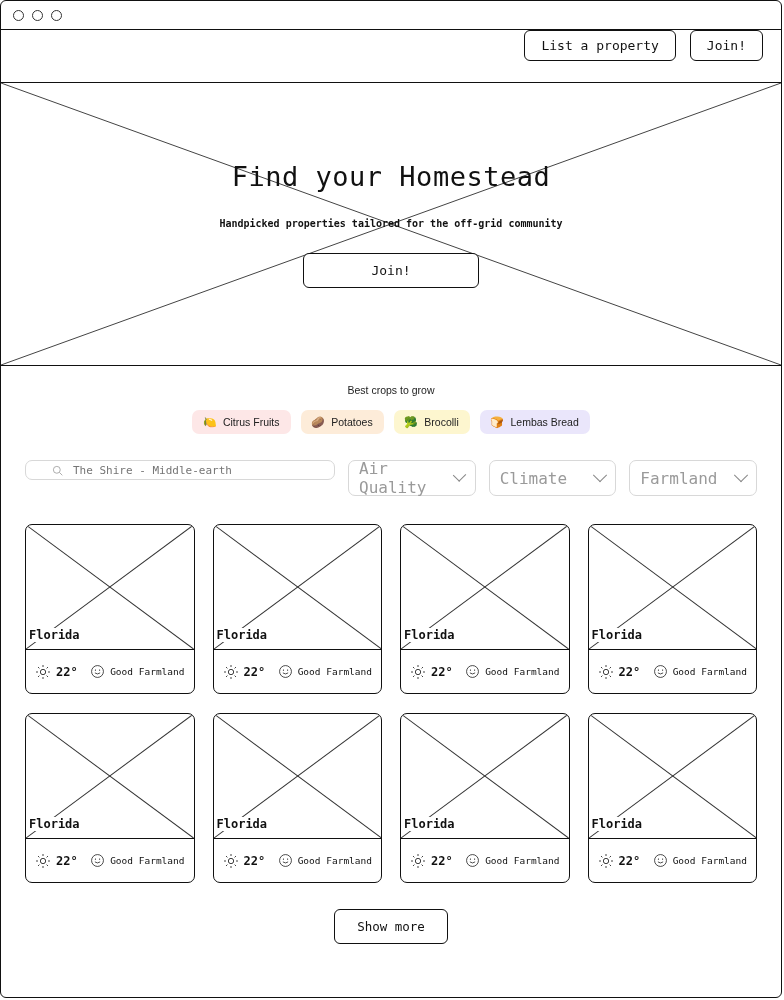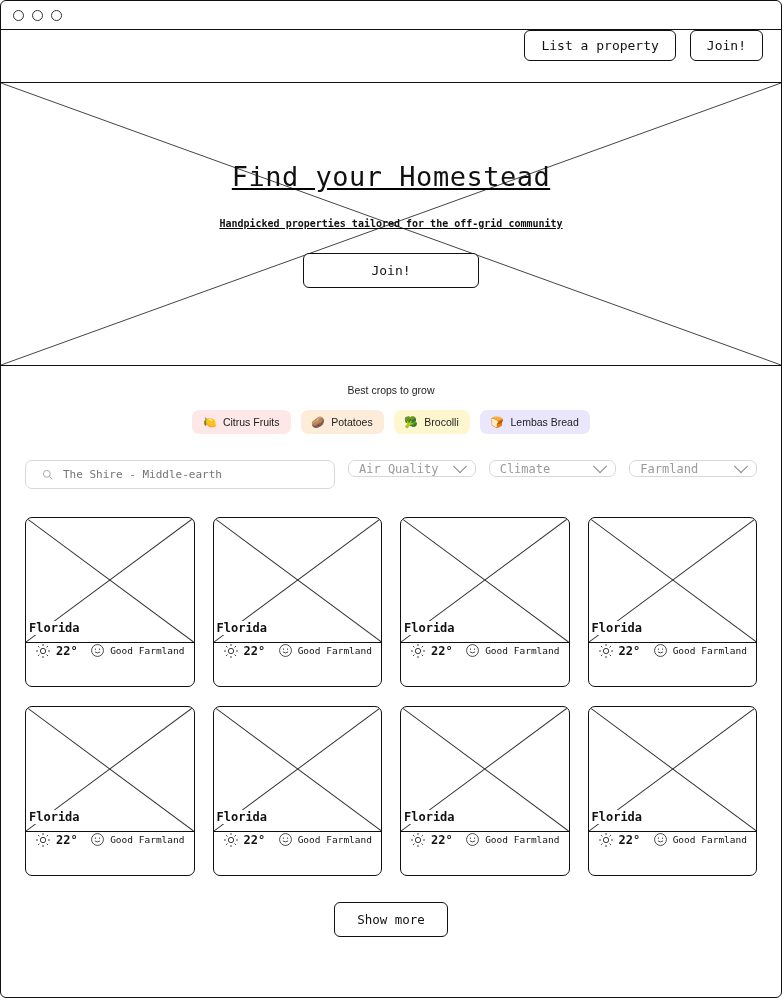--- a/index.html
+++ b/index.html
@@ -80,21 +80,20 @@
     position: absolute;
     inset: 0;
     width: 100%;
     height: 100%;
   }
   .hero-inner {
     position: relative;
     z-index: 2;
     text-align: center;
     width: 100%;
-    text-decoration: underline;
   }
   .hero h1 {
     margin: 0 0 26px 0;
     font-family: "DejaVu Sans Mono", monospace;
     font-size: 27px;
     font-weight: 400;
     color: #111;
     letter-spacing: 0.5px;
   }
   .hero p {
@@ -147,51 +146,51 @@
   }
   .chip .glyph { font-size: 11px; line-height: 1; }
   
   .filters {
     display: flex;
     gap: 13px;
     margin-bottom: 28px;
   }
   .search {
     flex: 0 0 310px;
-    height: 29px;
+    height: 20px;
     border: 1px solid #d8d8d8;
     border-radius: 7px;
     display: flex;
     align-items: center;
     gap: 8px;
-    padding: 0 16px;
+    padding: 0 26px;
     box-sizing: border-box;
     background: #fff;
   }
   .search input {
     border: none;
     outline: none;
     flex: 1;
     font-family: "DejaVu Sans Mono", monospace;
     font-size: 11px;
     color: #9a9a9a;
     background: transparent;
   }
   .select {
     flex: 1;
-    height: 17px;
+    height: 36px;
     border: 1px solid #d8d8d8;
     border-radius: 7px;
     display: flex;
     align-items: center;
     justify-content: space-between;
     padding: 0 10px;
     box-sizing: border-box;
     font-family: "DejaVu Sans Mono", monospace;
-    font-size: 12px;
+    font-size: 16px;
     color: #9a9a9a;
     background: #fff;
     cursor: pointer;
   }
   .chev {
     width: 9px;
     height: 9px;
     border-right: 1.3px solid #888;
     border-bottom: 1.3px solid #888;
     transform: rotate(45deg) translate(-2px,-2px);
@@ -230,21 +229,21 @@
     font-family: "DejaVu Sans Mono", monospace;
     font-size: 12px;
     font-weight: bold;
     color: #111;
     background: #fff;
     padding: 0 3px;
   }
   .card-meta {
     height: 43px;
     display: flex;
-    align-items: flex-start;
+    align-items: center;
     gap: 6px;
     padding: 0 9px;
     box-sizing: border-box;
   }
   .meta-item {
     display: flex;
     align-items: center;
     gap: 5px;
   }
   .meta-temp {

